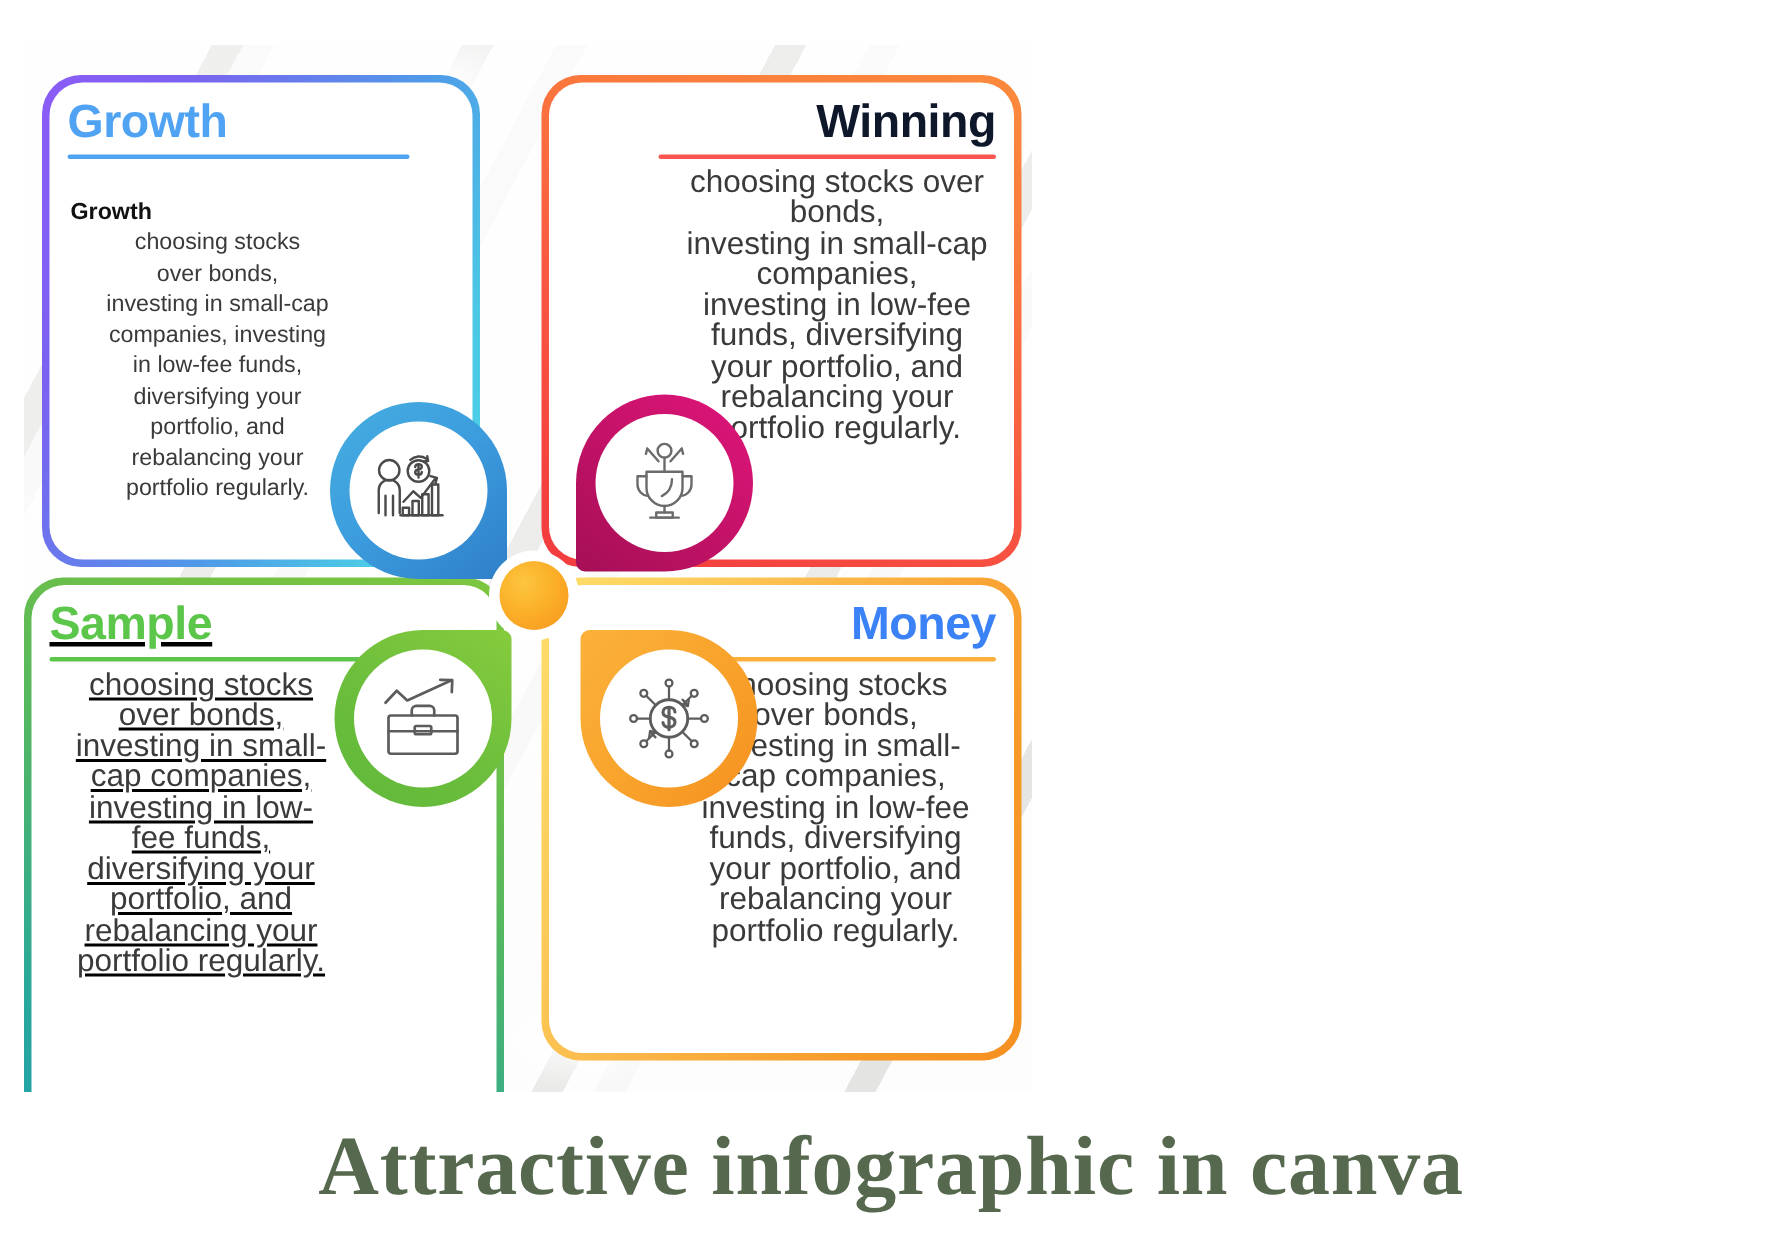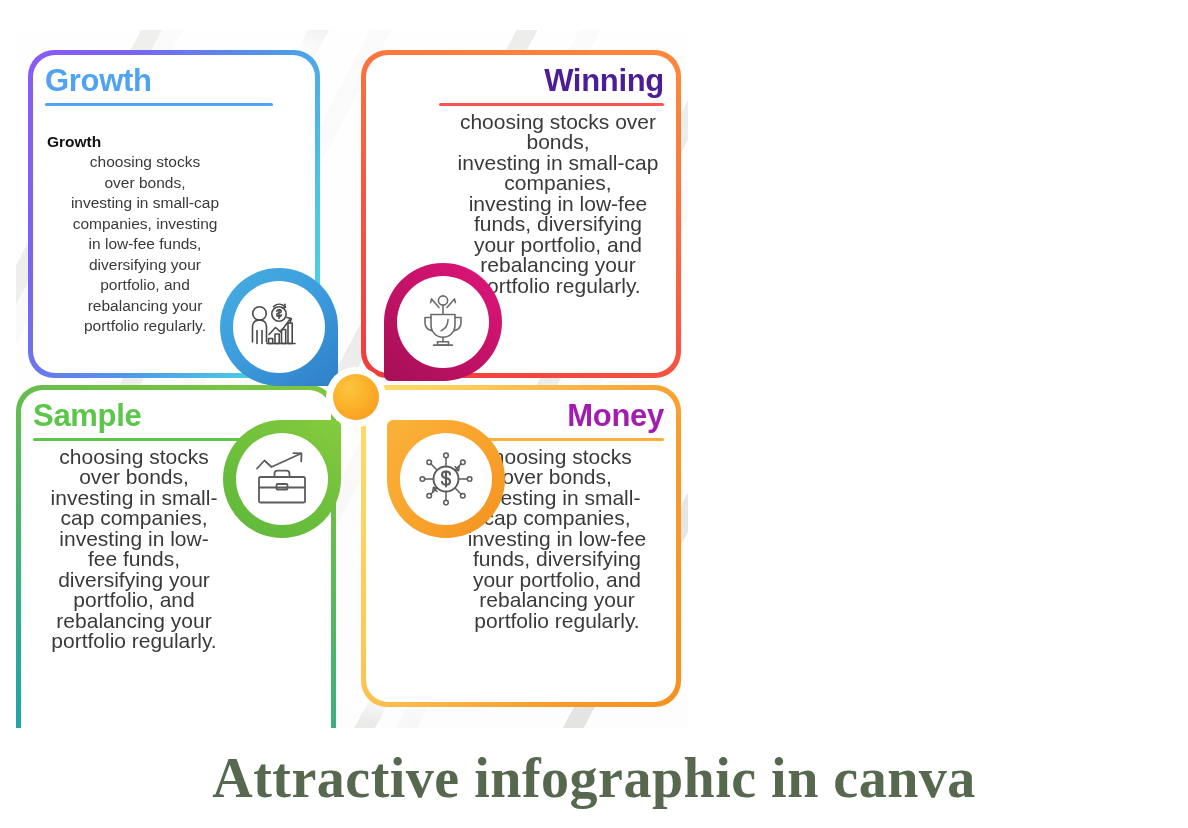--- a/index.html
+++ b/index.html
@@ -61,21 +61,21 @@
     position: relative;
     overflow: hidden;
     padding: 8px 12px 6px;
   }
 
   .card-growth  { left: 0px;   top: 20px;  width: 292px; height: 328px;
                   background: linear-gradient(115deg,#8b5cf6 0%,#7b62f0 22%,#4f9ae8 58%,#4cc8e4 82%,#4ed3e8 100%); margin-left: 12px; }
   .card-winning { left: 345px; top: 20px;  width: 320px; height: 328px;
                   background: linear-gradient(205deg,#fb8a3c 0%,#fa7b3d 26%,#f85742 60%,#f4453f 84%,#f23b3e 100%); }
   .card-sample  { left: 0px;   top: 355px; width: 320px; height: 405px;
-                  background: linear-gradient(25deg,#1e9fb0 0%,#2aa89a 24%,#55b85f 58%,#72c144 82%,#7dc63f 100%); }
+                  background: linear-gradient(25deg,#1e9fb0 0%,#2aa89a 24%,#55b85f 58%,#72c144 82%,#7dc63f 100%); text-decoration: underline; }
   .card-money   { left: 345px; top: 355px; width: 320px; height: 322px;
                   background: linear-gradient(295deg,#f59020 0%,#f79a2a 24%,#fab849 58%,#fdd25f 84%,#fede6a 100%); }
 
   
   .card-title {
     font-size: 31px;
     font-weight: 700;
     line-height: 1.05;
     letter-spacing: -0.3px;
     margin: 2px 0 0;
@@ -84,25 +84,25 @@
   .title-rule {
     height: 3px;
     border-radius: 2px;
     margin: 5px 0 6px;
   }
   .t-left  { text-align: left; }
   .t-right { text-align: right; }
 
   .growth-title  { color: #4fa3f2; }
   .growth-rule   { background: #4fa3f2; width: 228px; }
-  .winning-title { color: #4c1d95; }
+  .winning-title { color: #0f172a; }
   .winning-rule  { background: #f9564f; width: 225px; margin-left: auto; }
   .sample-title  { color: #5cc64a; }
   .sample-rule   { background: #5cc64a; width: 225px; }
-  .money-title   { color: #a21caf; }
+  .money-title   { color: #3b82f6; }
   .money-rule    { background: #fbb03b; width: 218px; margin-left: auto; }
 
   
   .card-body {
     font-size: 21px;
     line-height: 20.5px;
     color: #3a3a3a;
     text-align: center;
     font-family: "Liberation Sans", sans-serif;
     white-space: pre-line;

